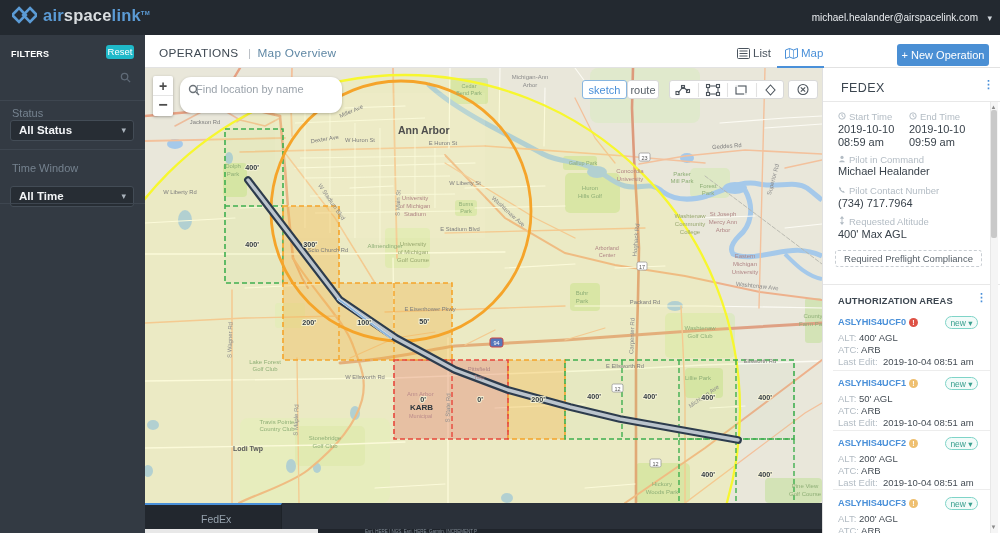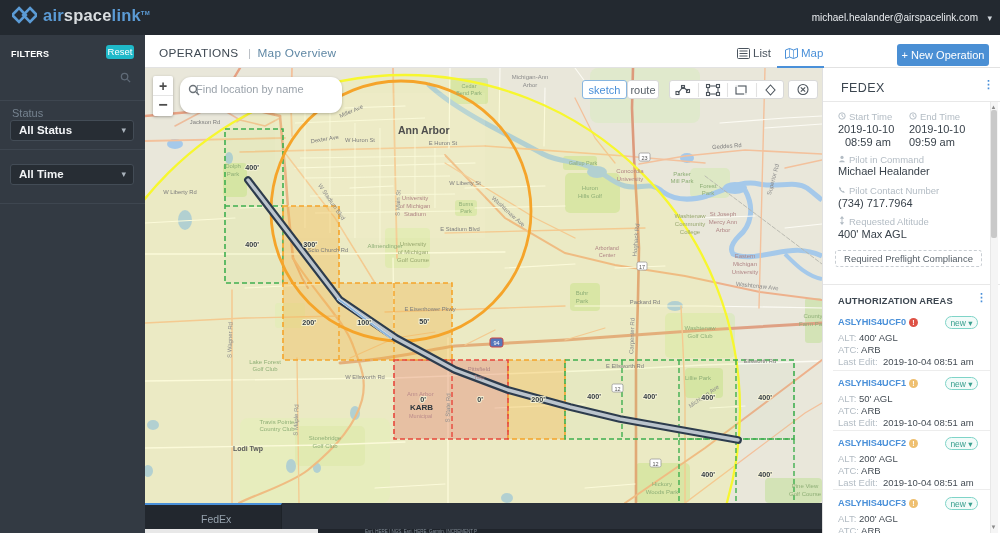--- a/index.html
+++ b/index.html
@@ -372,21 +372,21 @@
     <svg style="position:absolute;left:120px;top:37px;" width="11" height="11" viewBox="0 0 12 12">
       <circle cx="5" cy="5" r="3.5" fill="none" stroke="#5f6a77" stroke-width="1.4"></circle>
       <line x1="8" y1="8" x2="11" y2="11" stroke="#5f6a77" stroke-width="1.4"></line>
     </svg>
 
   <div class="sb-sep" style="top:65px;"></div>
   <div class="sb-label" style="top:72px;">Status</div>
   <div class="sb-dd" style="top:85px;">All Status<span class="chev">▾</span></div>
   <div class="sb-sep" style="top:114px;"></div>
   <div class="sb-label" style="top:127px;">Time Window</div>
-  <div class="sb-dd" style="top:129px;">All Time<span class="chev">▾</span></div>
+  <div class="sb-dd" style="top:151px;">All Time<span class="chev">▾</span></div>
   <div class="sb-sep" style="top:168px;"></div>
 </div>
 <div id="header">
   <div id="htitle">OPERATIONS <span class="sep">|</span><span class="mo">Map Overview</span></div>
   <svg style="position:absolute;left:592px;top:13px;" width="13" height="11" viewBox="0 0 13 11">
       <rect x="0.5" y="0.5" width="12" height="10" rx="1" fill="none" stroke="#4a545e"></rect>
       <line x1="2.5" y1="3" x2="10.5" y2="3" stroke="#4a545e"></line>
       <line x1="2.5" y1="5.5" x2="10.5" y2="5.5" stroke="#4a545e"></line>
       <line x1="2.5" y1="8" x2="10.5" y2="8" stroke="#4a545e"></line>
     </svg>
@@ -417,21 +417,21 @@
       <path d="M5 2.5 V5 L7 6.5" fill="none" stroke="#b3bcc4" stroke-width="1.1"></path>
     </svg>
     <div class="rp-lab" style="left:26px;top:43px;">Start Time</div>
   <svg style="position:absolute;left:86px;top:44px;" width="8" height="8" viewBox="0 0 10 10">
       <circle cx="5" cy="5" r="4" fill="none" stroke="#b3bcc4" stroke-width="1.2"></circle>
       <path d="M5 2.5 V5 L7 6.5" fill="none" stroke="#b3bcc4" stroke-width="1.1"></path>
     </svg>
     <div class="rp-lab" style="left:97px;top:43px;">End Time</div>
   <div class="rp-val" style="left:15px;top:55px;">2019-10-10</div>
   <div class="rp-val" style="left:86px;top:55px;">2019-10-10</div>
-  <div class="rp-val" style="left:22px;top:68px;">08:59 am</div>
+  <div class="rp-val" style="left:15px;top:68px;">08:59 am</div>
   <div class="rp-val" style="left:86px;top:68px;">09:59 am</div>
   <svg style="position:absolute;left:15px;top:87px;" width="8" height="8" viewBox="0 0 10 10">
       <circle cx="5" cy="3" r="2" fill="#b3bcc4"></circle>
       <path d="M1.5 9 C1.5 6.2 8.5 6.2 8.5 9 Z" fill="#b3bcc4"></path>
     </svg>
     <div class="rp-lab" style="left:26px;top:86px;">Pilot in Command</div>
   <div class="rp-val" style="left:15px;top:97px;">Michael Healander</div>
   <svg style="position:absolute;left:15px;top:118px;" width="8" height="8" viewBox="0 0 10 10">
       <path d="M2 1 C1 2 1 4 3 6 C5 8 7 9 8.5 8 L7 6 L5.8 6.6 C4.8 6 4 5.2 3.4 4.2 L4 3 Z" fill="#b3bcc4"></path>
     </svg>

